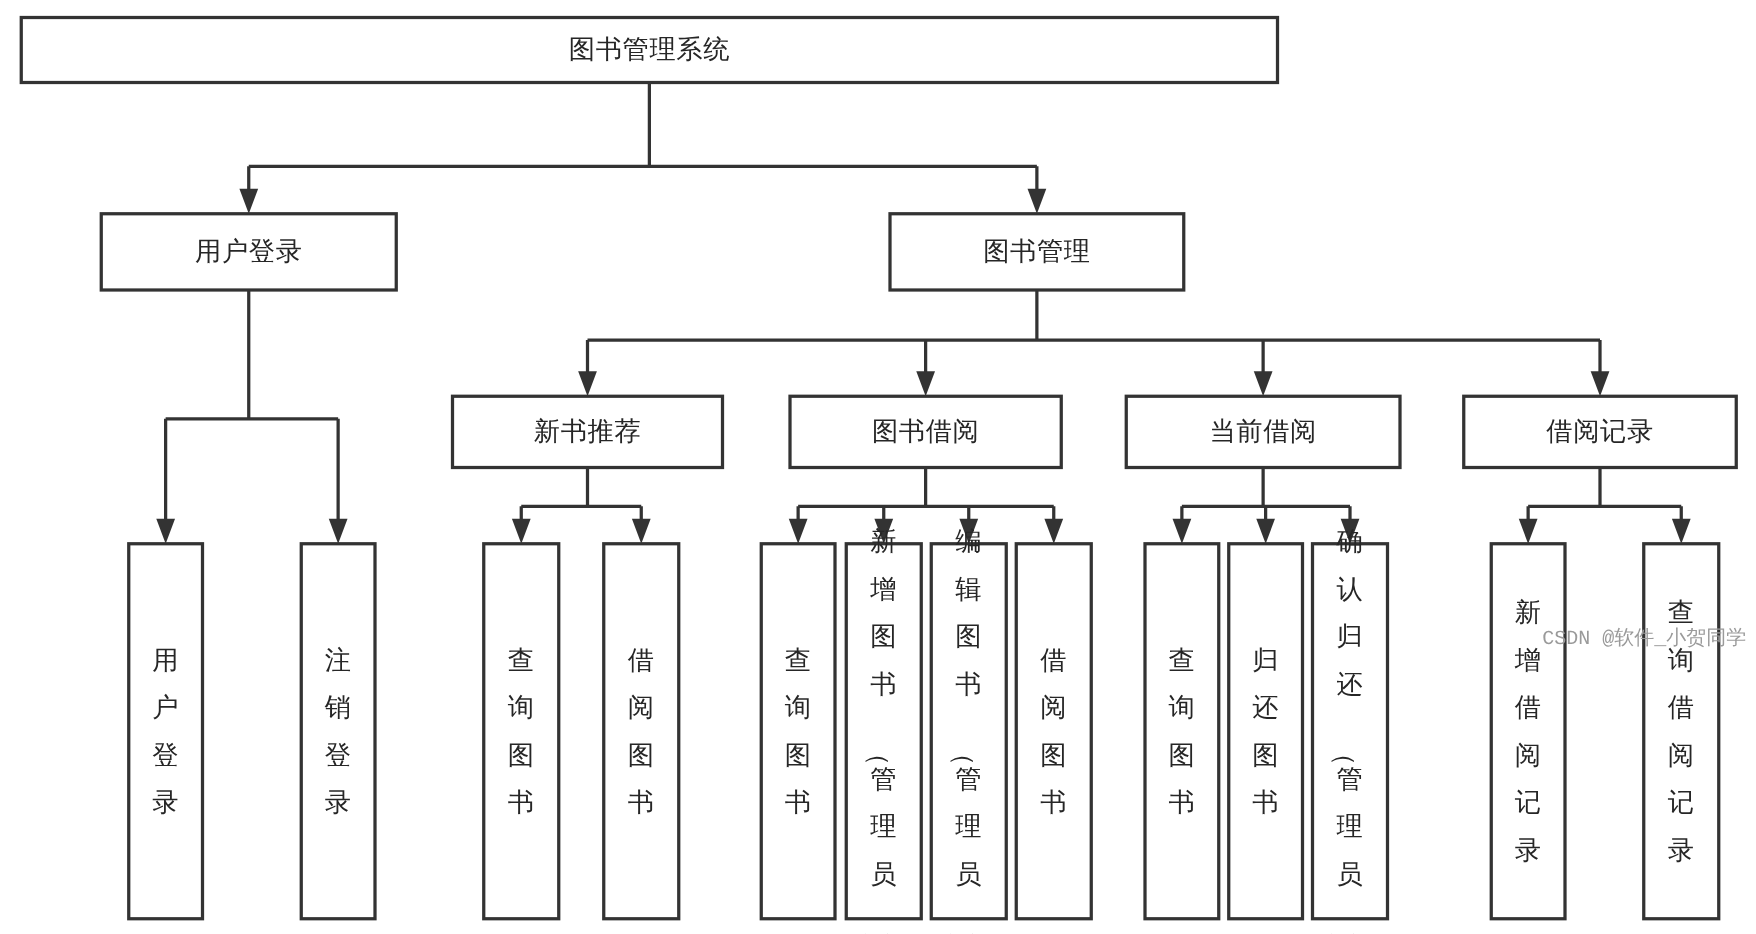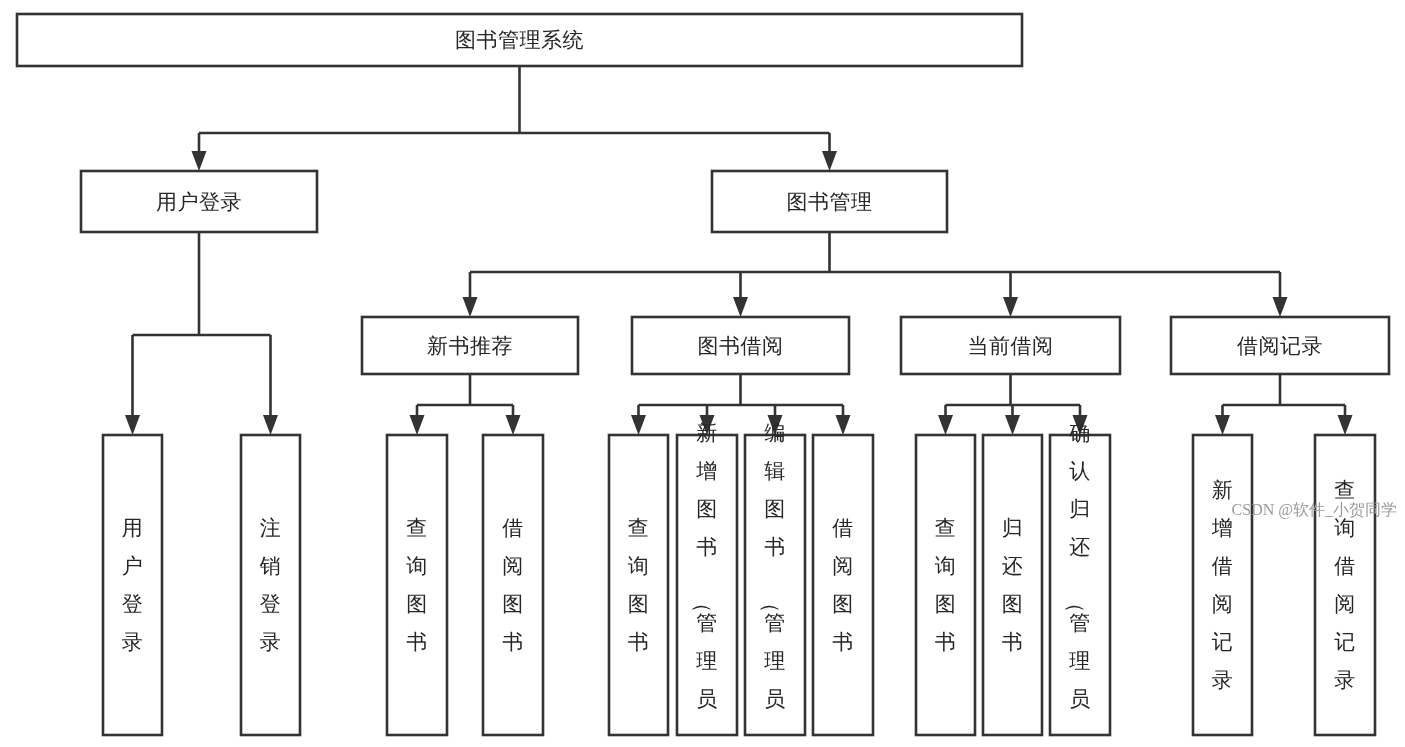--- a/index.html
+++ b/index.html
@@ -54,21 +54,21 @@
   .node-label-v {
     font-family: "DejaVu Sans", "Liberation Sans", sans-serif;
     font-size: 21px;
     fill: #262626;
     letter-spacing: 0.5px;
   }
   .watermark {
     position: absolute;
     right: 8px;
     bottom: 4px;
-    font-family: Liberation Serif, serif;
+    font-family: Liberation Mono, monospace;
     font-size: 16px;
     color: #9a9a9a;
     white-space: nowrap;
     user-select: none;
   }
 </style>
 </head>
 <body>
 
 <div id="diagram-root">

